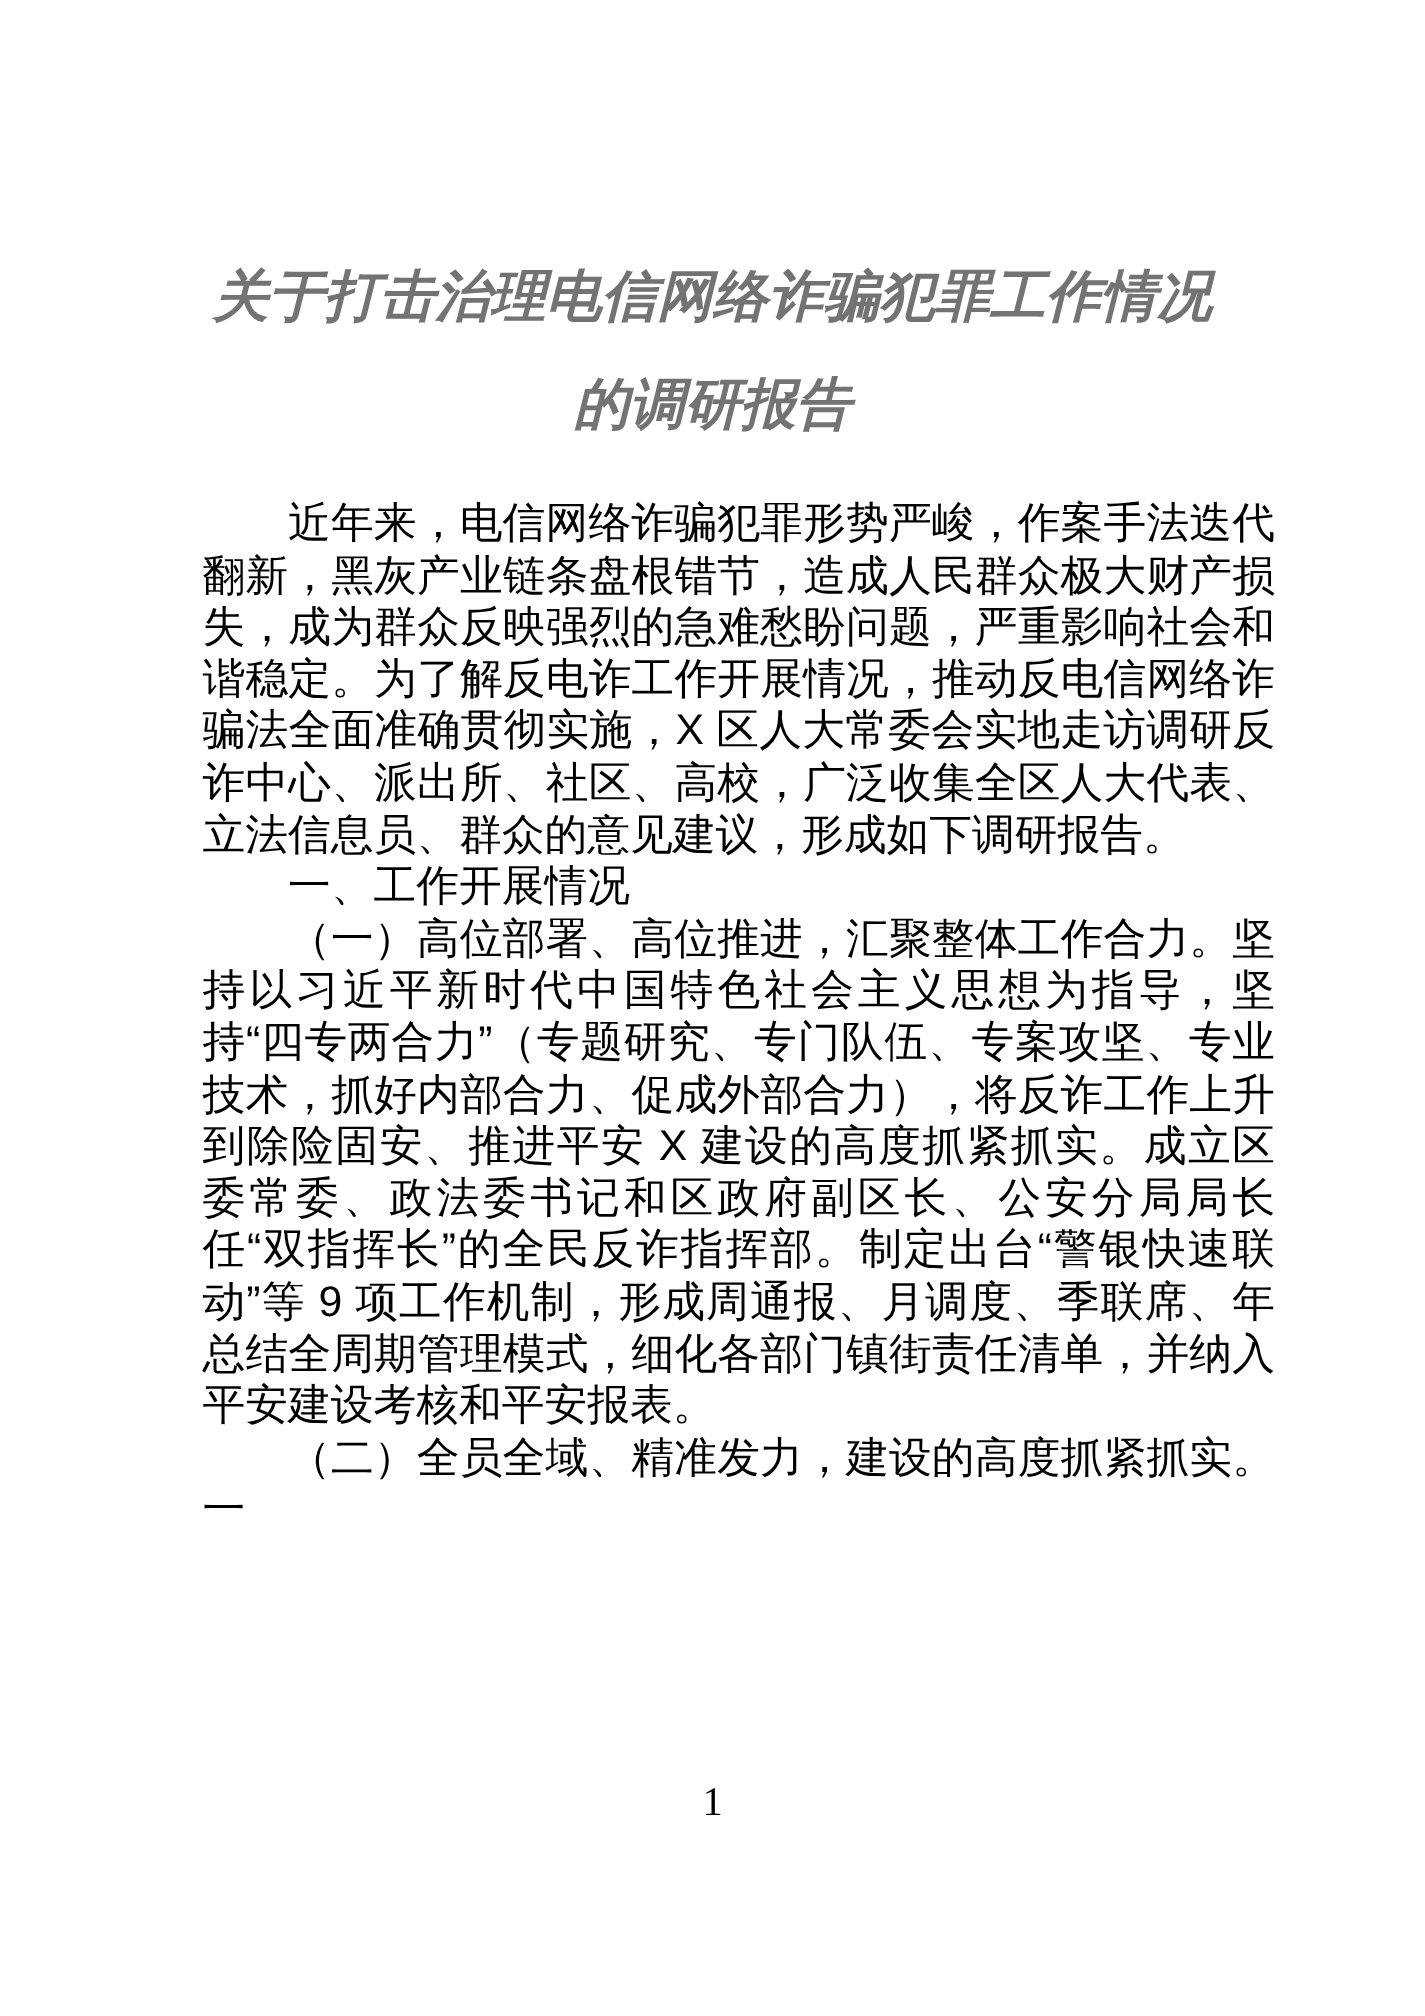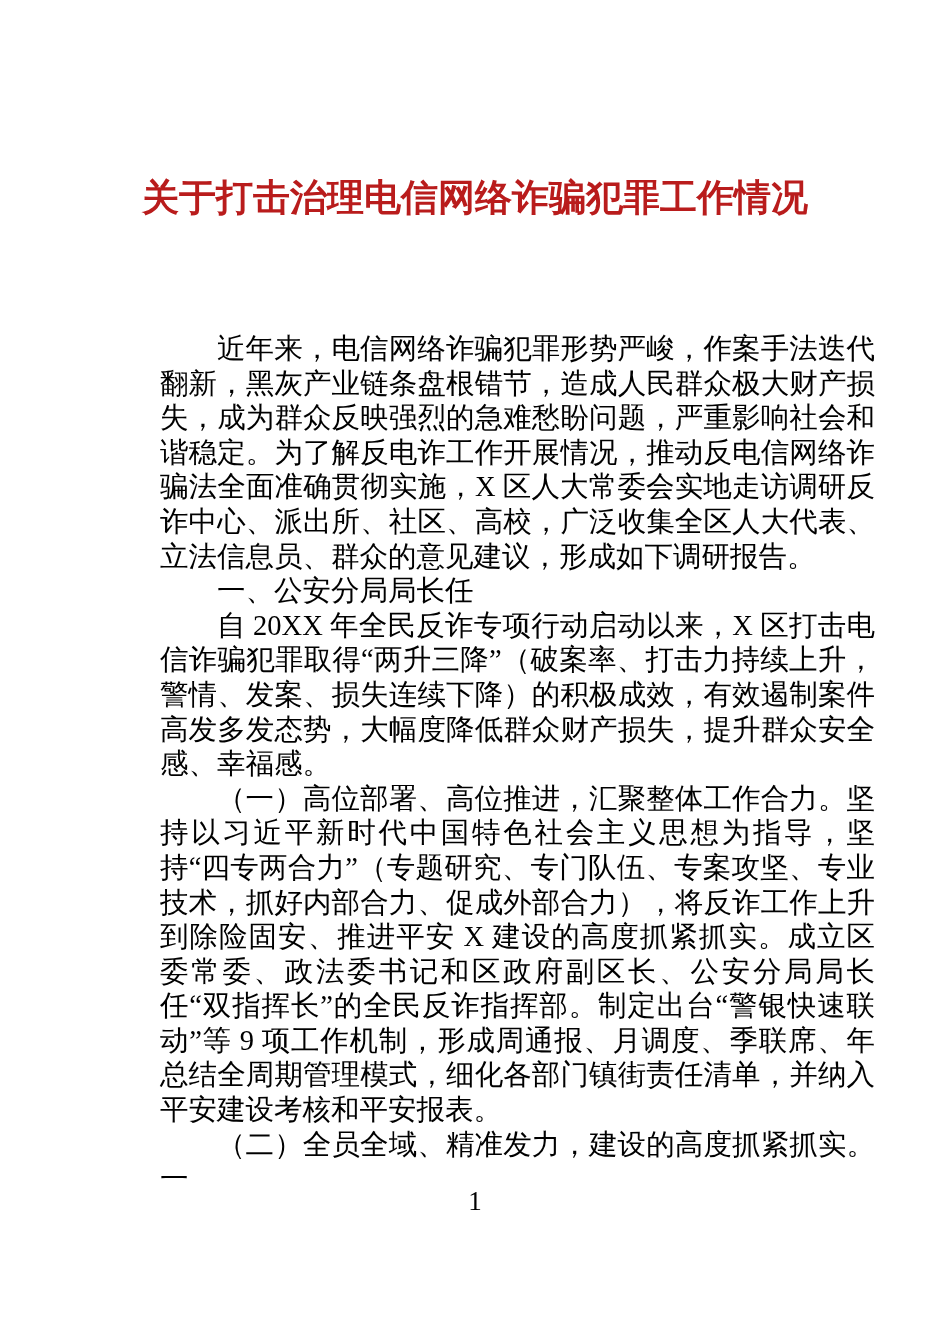--- a/index.html
+++ b/index.html
@@ -18,38 +18,38 @@
   .doc-title {
     position: absolute;
     top: 162px;
     left: 135px;
     width: 680px;
     text-align: center;
     font-family: "Liberation Sans", "DejaVu Sans", sans-serif;
     font-weight: 700;
     font-size: 37px;
     line-height: 72px;
-    color: #b91c1c;
+    color: #737373;
+    font-style: italic;
   }
   .doc-title .title-line {
     display: block;
     white-space: nowrap;
   }
   .doc-body {
     position: absolute;
     top: 332px;
     left: 135px;
     width: 715px;
     
-    font-family: Liberation Serif, serif;
+    font-family: Liberation Sans, sans-serif;
     font-size: 28.5px;
     line-height: 34.6px;
     text-align: justify;
     color: #000000;
-    margin-left: 25px;
   }
   .doc-body p {
     margin: 0;
     padding: 0;
     text-indent: 2em;
     word-break: normal;
   }
   .page-number {
     position: absolute;
     top: 1185px;
@@ -62,25 +62,25 @@
     color: #000000;
   }
 </style>
 </head>
 <body>
 
 <div class="page">
 
   <div class="doc-title">
     <span class="title-line">关于打击治理电信网络诈骗犯罪工作情况</span>
+    <span class="title-line">的调研报告</span>
   </div>
 
   <div class="doc-body">
     <p>近年来，电信网络诈骗犯罪形势严峻，作案手法迭代翻新，黑灰产业链条盘根错节，造成人民群众极大财产损失，成为群众反映强烈的急难愁盼问题，严重影响社会和谐稳定。为了解反电诈工作开展情况，推动反电信网络诈骗法全面准确贯彻实施，X 区人大常委会实地走访调研反诈中心、派出所、社区、高校，广泛收集全区人大代表、立法信息员、群众的意见建议，形成如下调研报告。</p>
-    <p>一、公安分局局长任</p>
-    <p>自 20XX 年全民反诈专项行动启动以来，X 区打击电信诈骗犯罪取得“两升三降”（破案率、打击力持续上升，警情、发案、损失连续下降）的积极成效，有效遏制案件高发多发态势，大幅度降低群众财产损失，提升群众安全感、幸福感。</p>
+    <p>一、工作开展情况</p>
     <p>（一）高位部署、高位推进，汇聚整体工作合力。坚持以习近平新时代中国特色社会主义思想为指导，坚持“四专两合力”（专题研究、专门队伍、专案攻坚、专业技术，抓好内部合力、促成外部合力），将反诈工作上升到除险固安、推进平安 X 建设的高度抓紧抓实。成立区委常委、政法委书记和区政府副区长、公安分局局长任“双指挥长”的全民反诈指挥部。制定出台“警银快速联动”等 9 项工作机制，形成周通报、月调度、季联席、年总结全周期管理模式，细化各部门镇街责任清单，并纳入平安建设考核和平安报表。</p>
     <p>（二）全员全域、精准发力，建设的高度抓紧抓实。一</p>
   </div>
 
   <div class="page-number">1</div>
 
 </div>
 
 </body></html>

